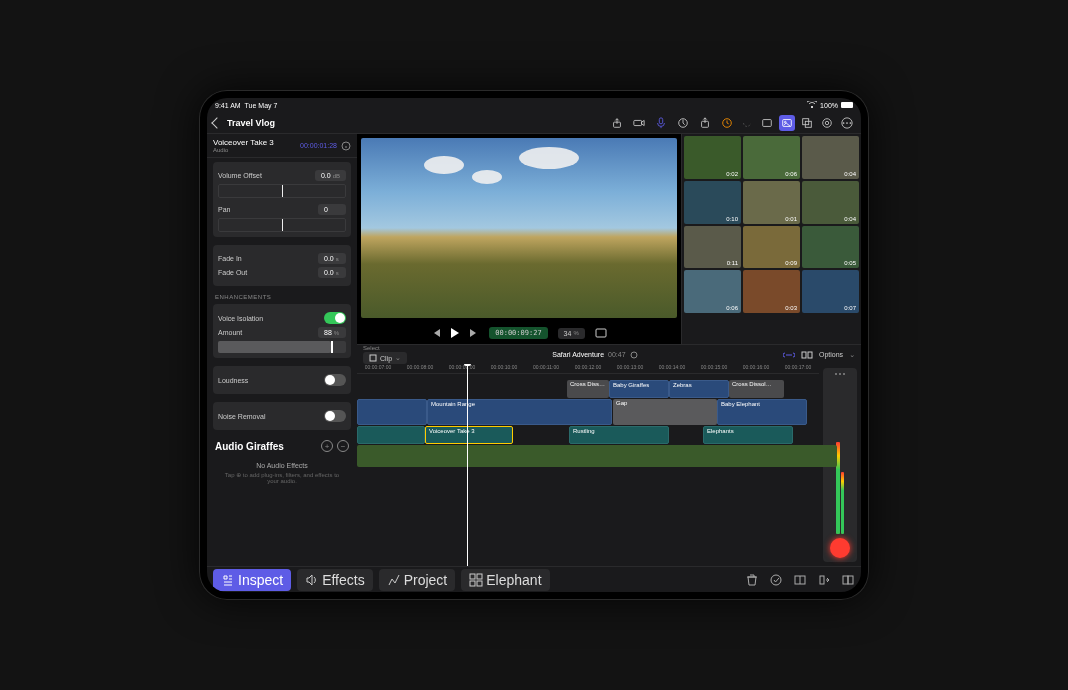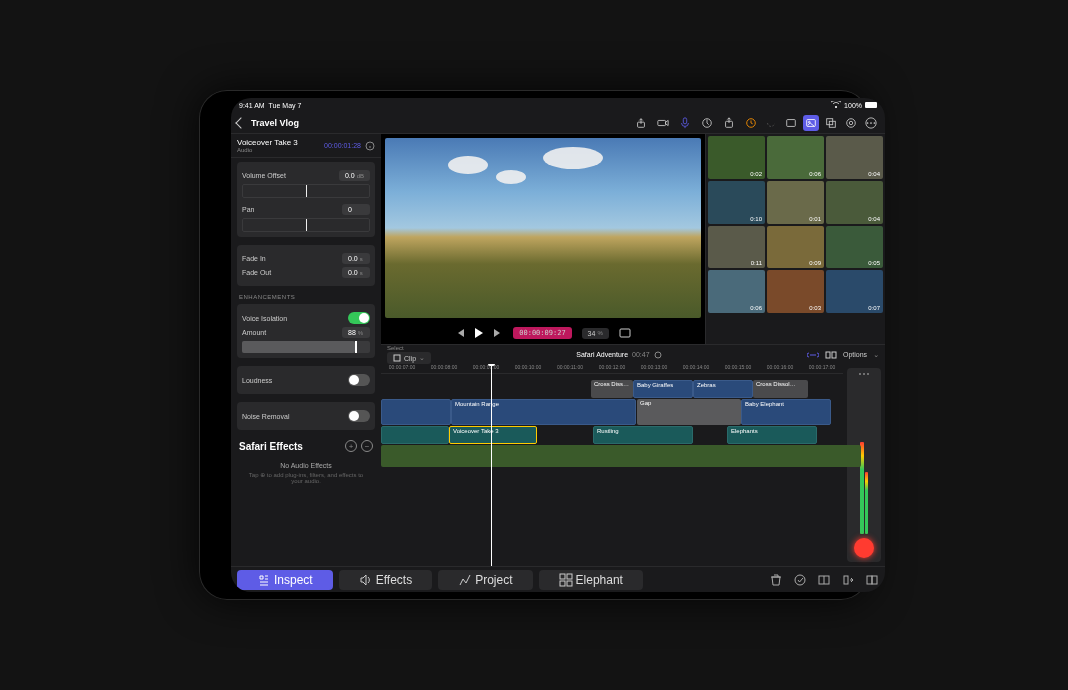--- a/index.html
+++ b/index.html
@@ -23,21 +23,20 @@
 }
 .screen {
   width: 100%;
   height: 100%;
   background: #1a1a1c;
   border-radius: 20px;
   overflow: hidden;
   position: relative;
   display: flex;
   flex-direction: column;
-  margin-left: 24px;
 }
 
 .statusbar {
   height: 14px;
   display: flex;
   justify-content: space-between;
   align-items: center;
   padding: 0 8px;
   font-size: 7px;
   color: #fff;
@@ -128,21 +127,21 @@
     linear-gradient(to bottom, #4a7ab5 0%, #7cafd8 30%, #a3c8e0 50%, #bfa55f 55%, #6a6a2f 70%, #4a5a2a 100%);
   border-radius:2px;
   position:relative;
   overflow:hidden;
 }
 .cloud { position:absolute; background:#f0f0f0; border-radius:50%; opacity:0.9; }
 .viewer-controls {
   height:22px; display:flex; align-items:center; justify-content:center; gap:10px; font-size:7px; color:#ccc;
 }
 .play-btn { width:0;height:0;border-left:8px solid #fff;border-top:5px solid transparent;border-bottom:5px solid transparent; }
-.tc-pill { background:#be185d; border-radius:3px; padding:2px 6px; font-family:monospace; }
+.tc-pill { background:#14532d; border-radius:3px; padding:2px 6px; font-family:monospace; }
 .pct-pill { background:#2a2a2c; border-radius:3px; padding:2px 6px; display:flex; gap:2px;}
 
 .browser {
   width:180px;
   background:#1a1a1c;
   border-left:1px solid #2a2a2c;
   display:flex;
   flex-direction:column;
 }
 .browser-header {
@@ -195,21 +194,21 @@
 .meter-bars { flex:1; width:8px; display:flex; gap:1px; align-items:flex-end;}
 .meter-bars div{flex:1;background:linear-gradient(to top,#34c759 0%, #34c759 70%, #ffcc00 85%, #ff3b30 100%);border-radius:1px;}
 .meter-bars .b1{height:60%;}
 .meter-bars .b2{height:40%;}
 .record-btn { width:20px;height:20px;background:#ff3b30;border-radius:50%;box-shadow:0 0 6px #ff3b30;}
 
 .bottombar {
   height:26px; display:flex; align-items:center; padding:0 6px; gap:6px; border-top:1px solid #2a2a2c;
 }
 .bb-btn {
-  background:#2a2a2c; border-radius:4px; padding:3px 20px; font-size:12px; color:#ddd; display:flex; align-items:center; gap:3px;
+  background:#2a2a2c; border-radius:4px; padding:3px 8px; font-size:14px; color:#ddd; display:flex; align-items:center; gap:3px;
 }
 .bb-btn.active { background:#5e5ce6; color:#fff; }
 .bb-right { margin-left:auto; display:flex; gap:10px; align-items:center;}
 .bb-icon { width:14px;height:14px; }
 .unit{color:#888;font-size:6px;}
 </style>
 </head>
 <body>
 
 <div class="device">
@@ -394,21 +393,21 @@
   <div class="panel">
     <div class="row">
       <span class="label">Noise Removal</span>
       <div class="toggle">
                 <div class="knob"></div>
               </div>
     </div>
   </div>
 
   <div class="effects-header">
-    <span class="effects-title">Safari Effects</span>
+    <span class="effects-title">Audio Giraffes</span>
     <div class="effects-btns">
       <div class="circ-plus">+</div>
       <div class="circ-plus">−</div>
     </div>
   </div>
   <div class="no-effects">No Audio Effects</div>
   <div class="no-effects-hint">Tap ⊕ to add plug-ins, filters, and effects to your audio.</div>
 </div>
 
 <div class="center">

